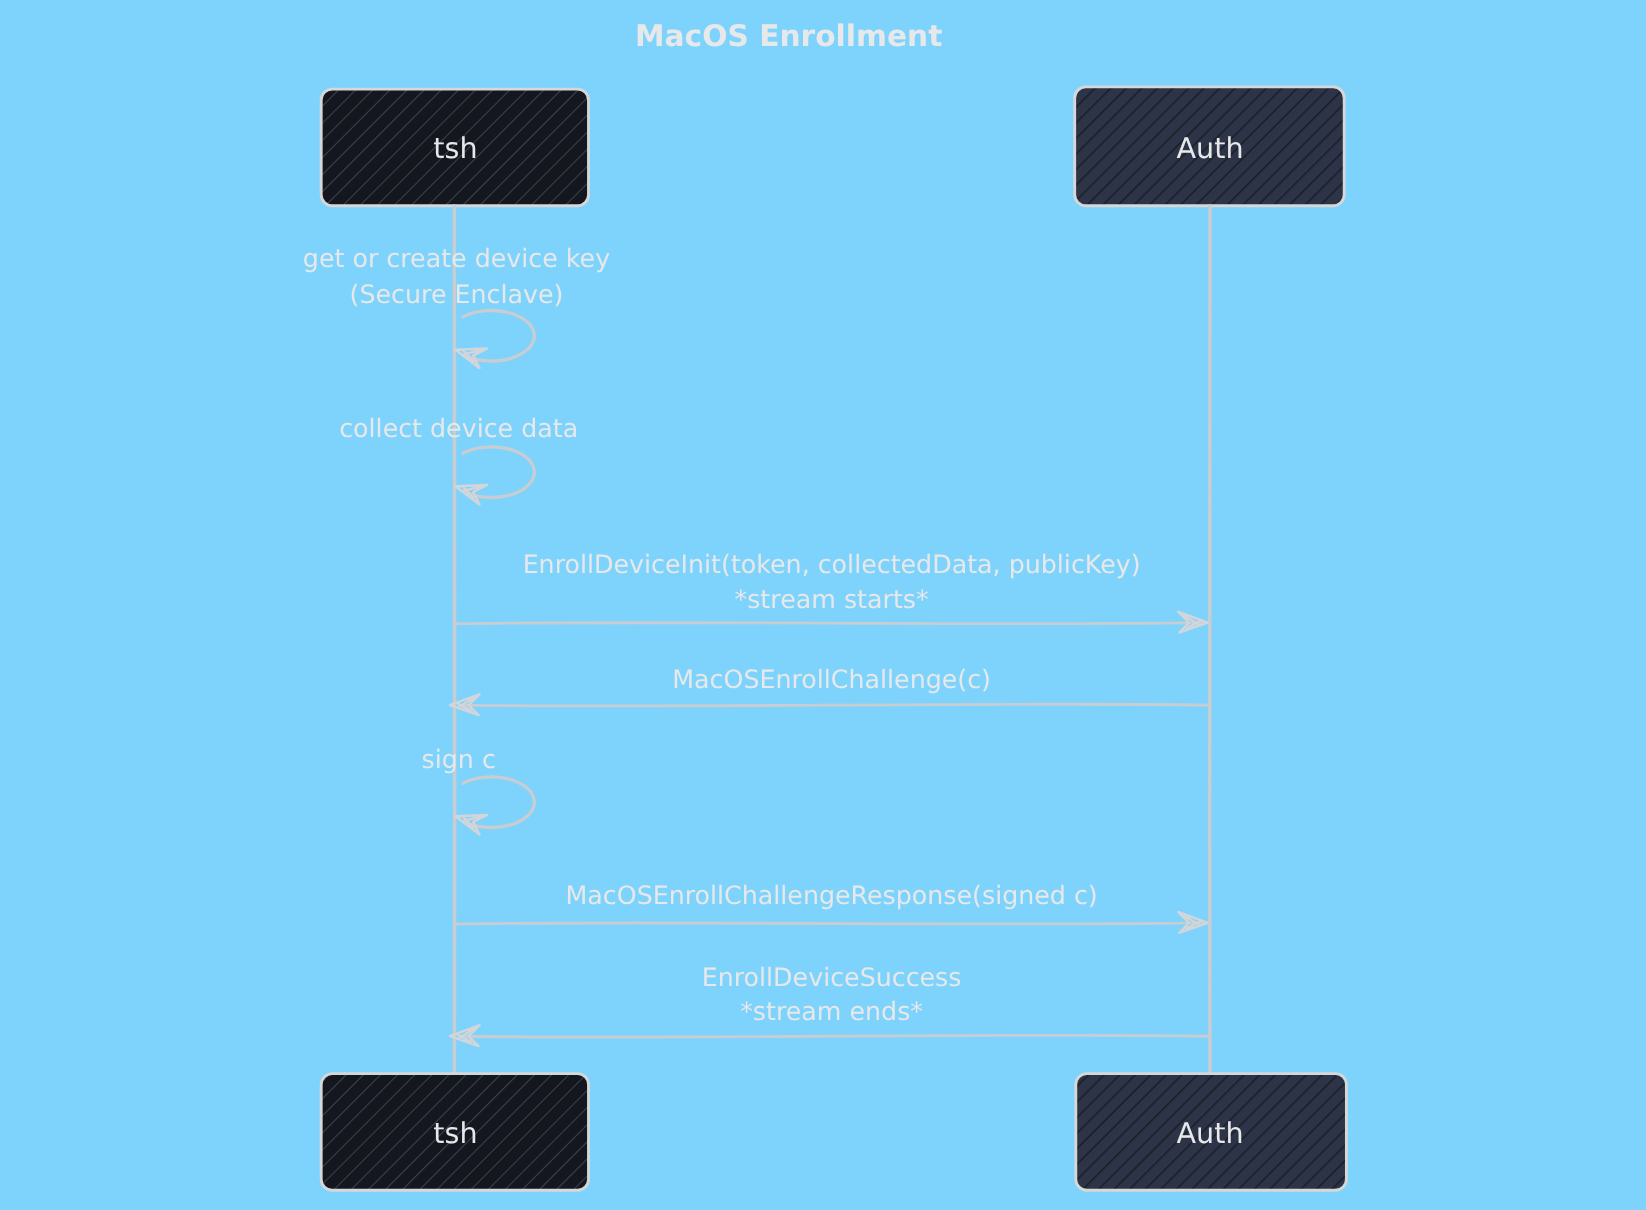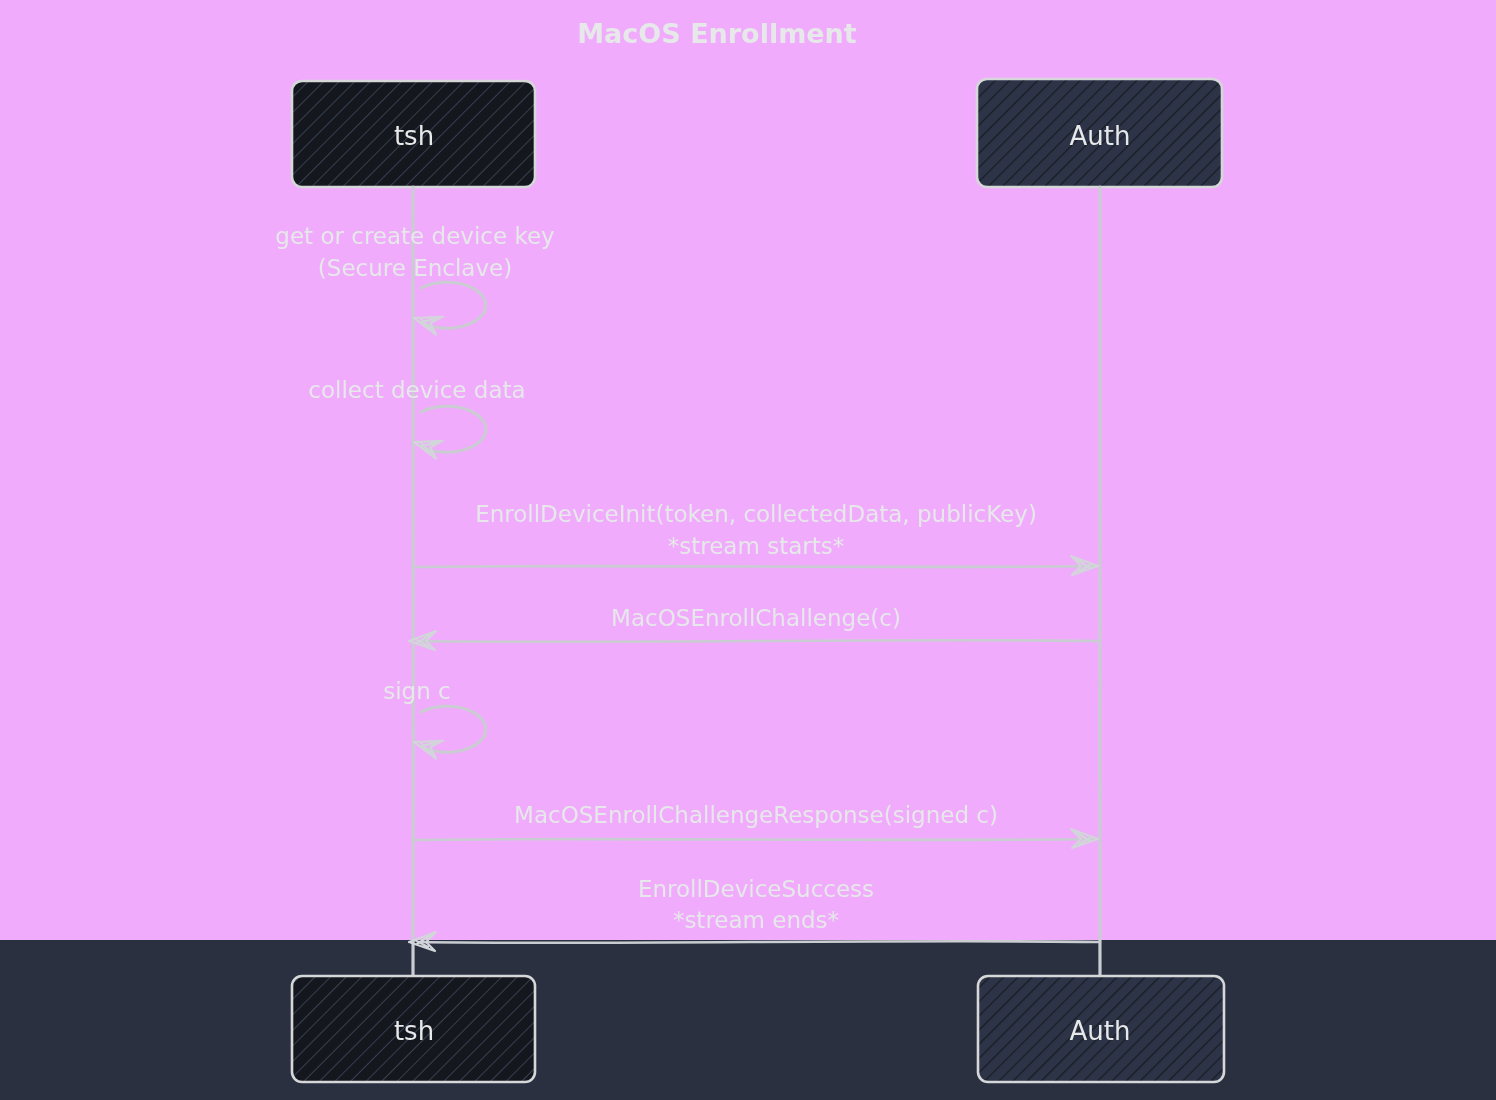--- a/index.html
+++ b/index.html
@@ -6,22 +6,22 @@
     margin: 0;
     padding: 0;
     background: #2a3040;
     width: 1496px;
     height: 1100px;
     overflow: hidden;
   }
   .stage {
     position: relative;
     width: 1496px;
-    height: 940px;
-    background: #f0abfc;
+    height: 1100px;
+    background: #7dd3fc;
   }
   svg text {
     font-family: "DejaVu Sans", sans-serif;
     fill: #e7e8ea;
     text-anchor: middle;
     dominant-baseline: central;
   }
   .title-text   { font-size: 27px; font-weight: bold; }
   .actor-label  { font-size: 26px; }
   .msg-text     { font-size: 23px; }

